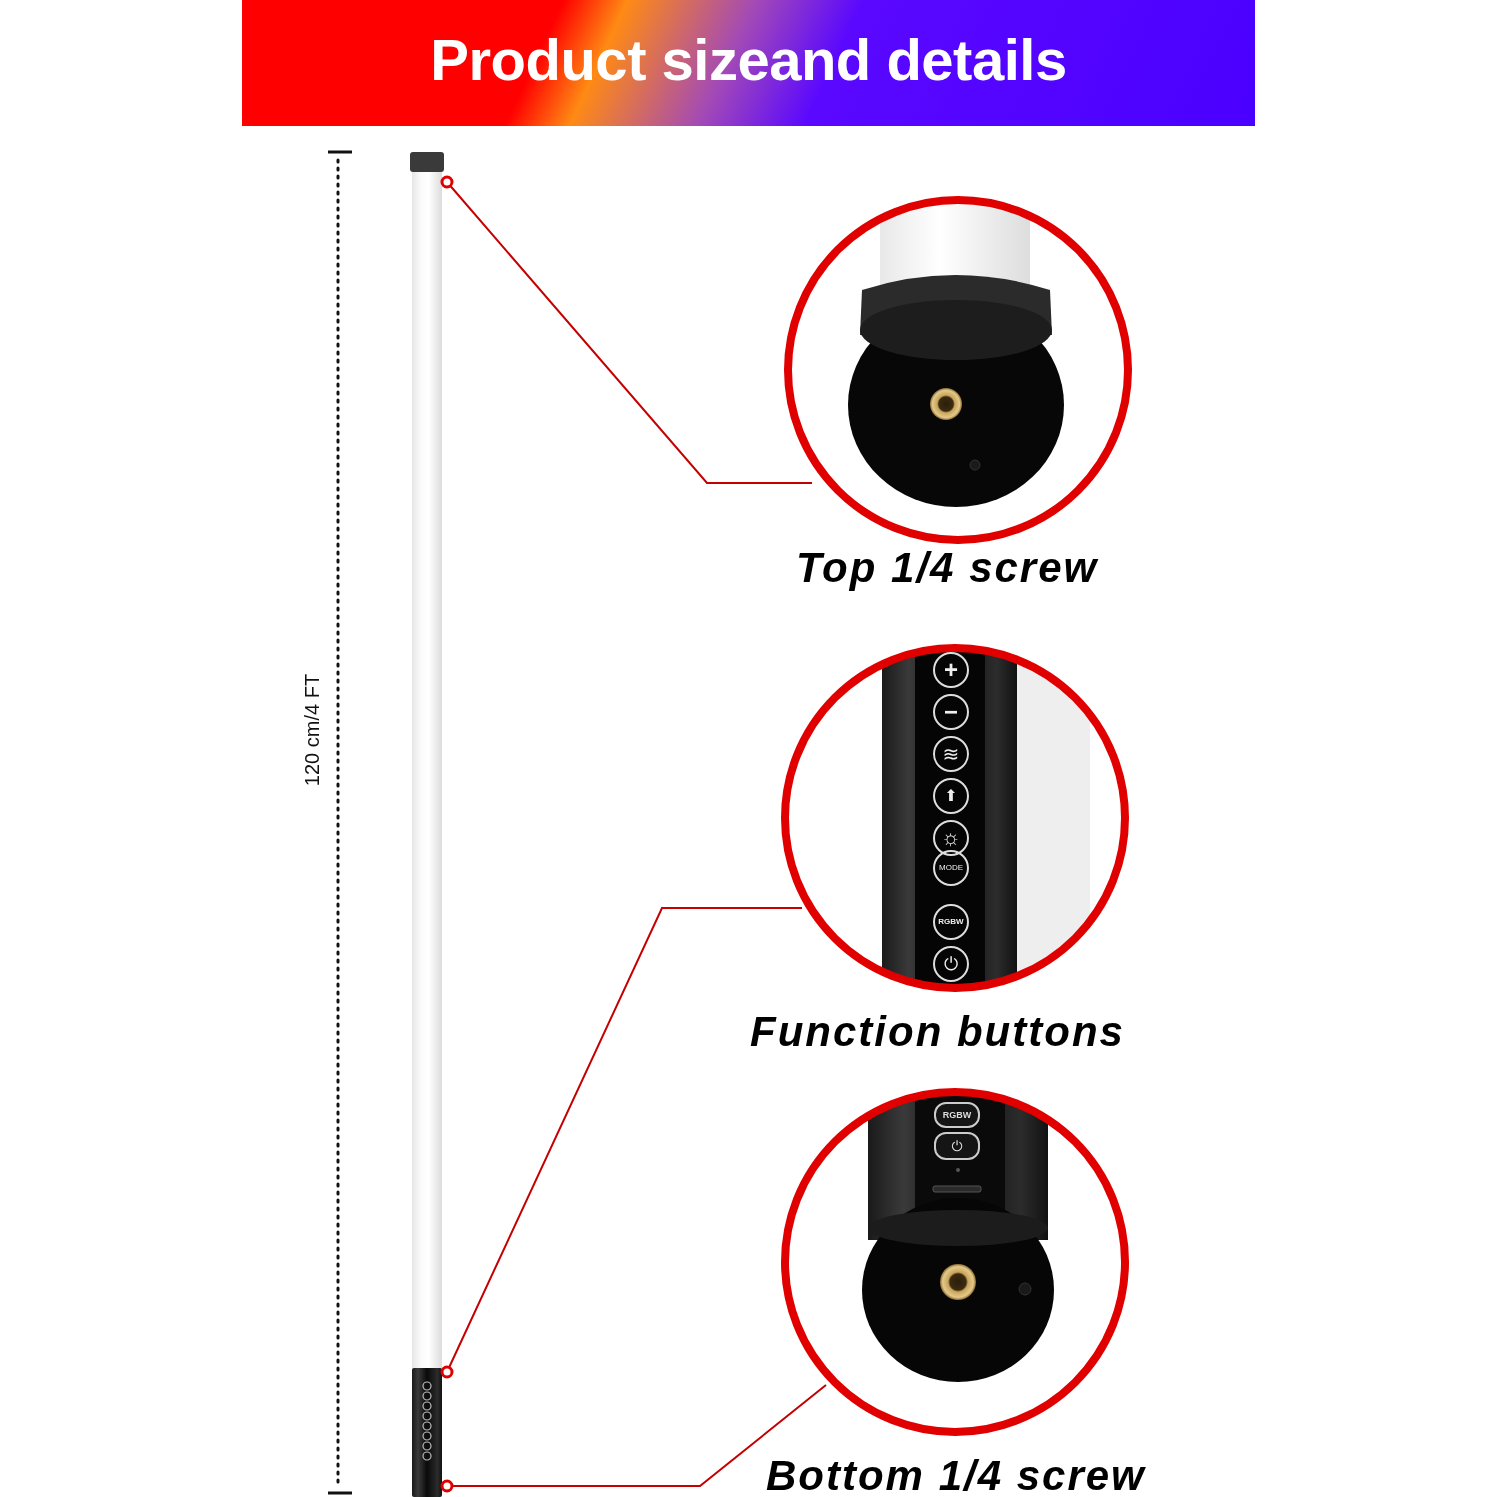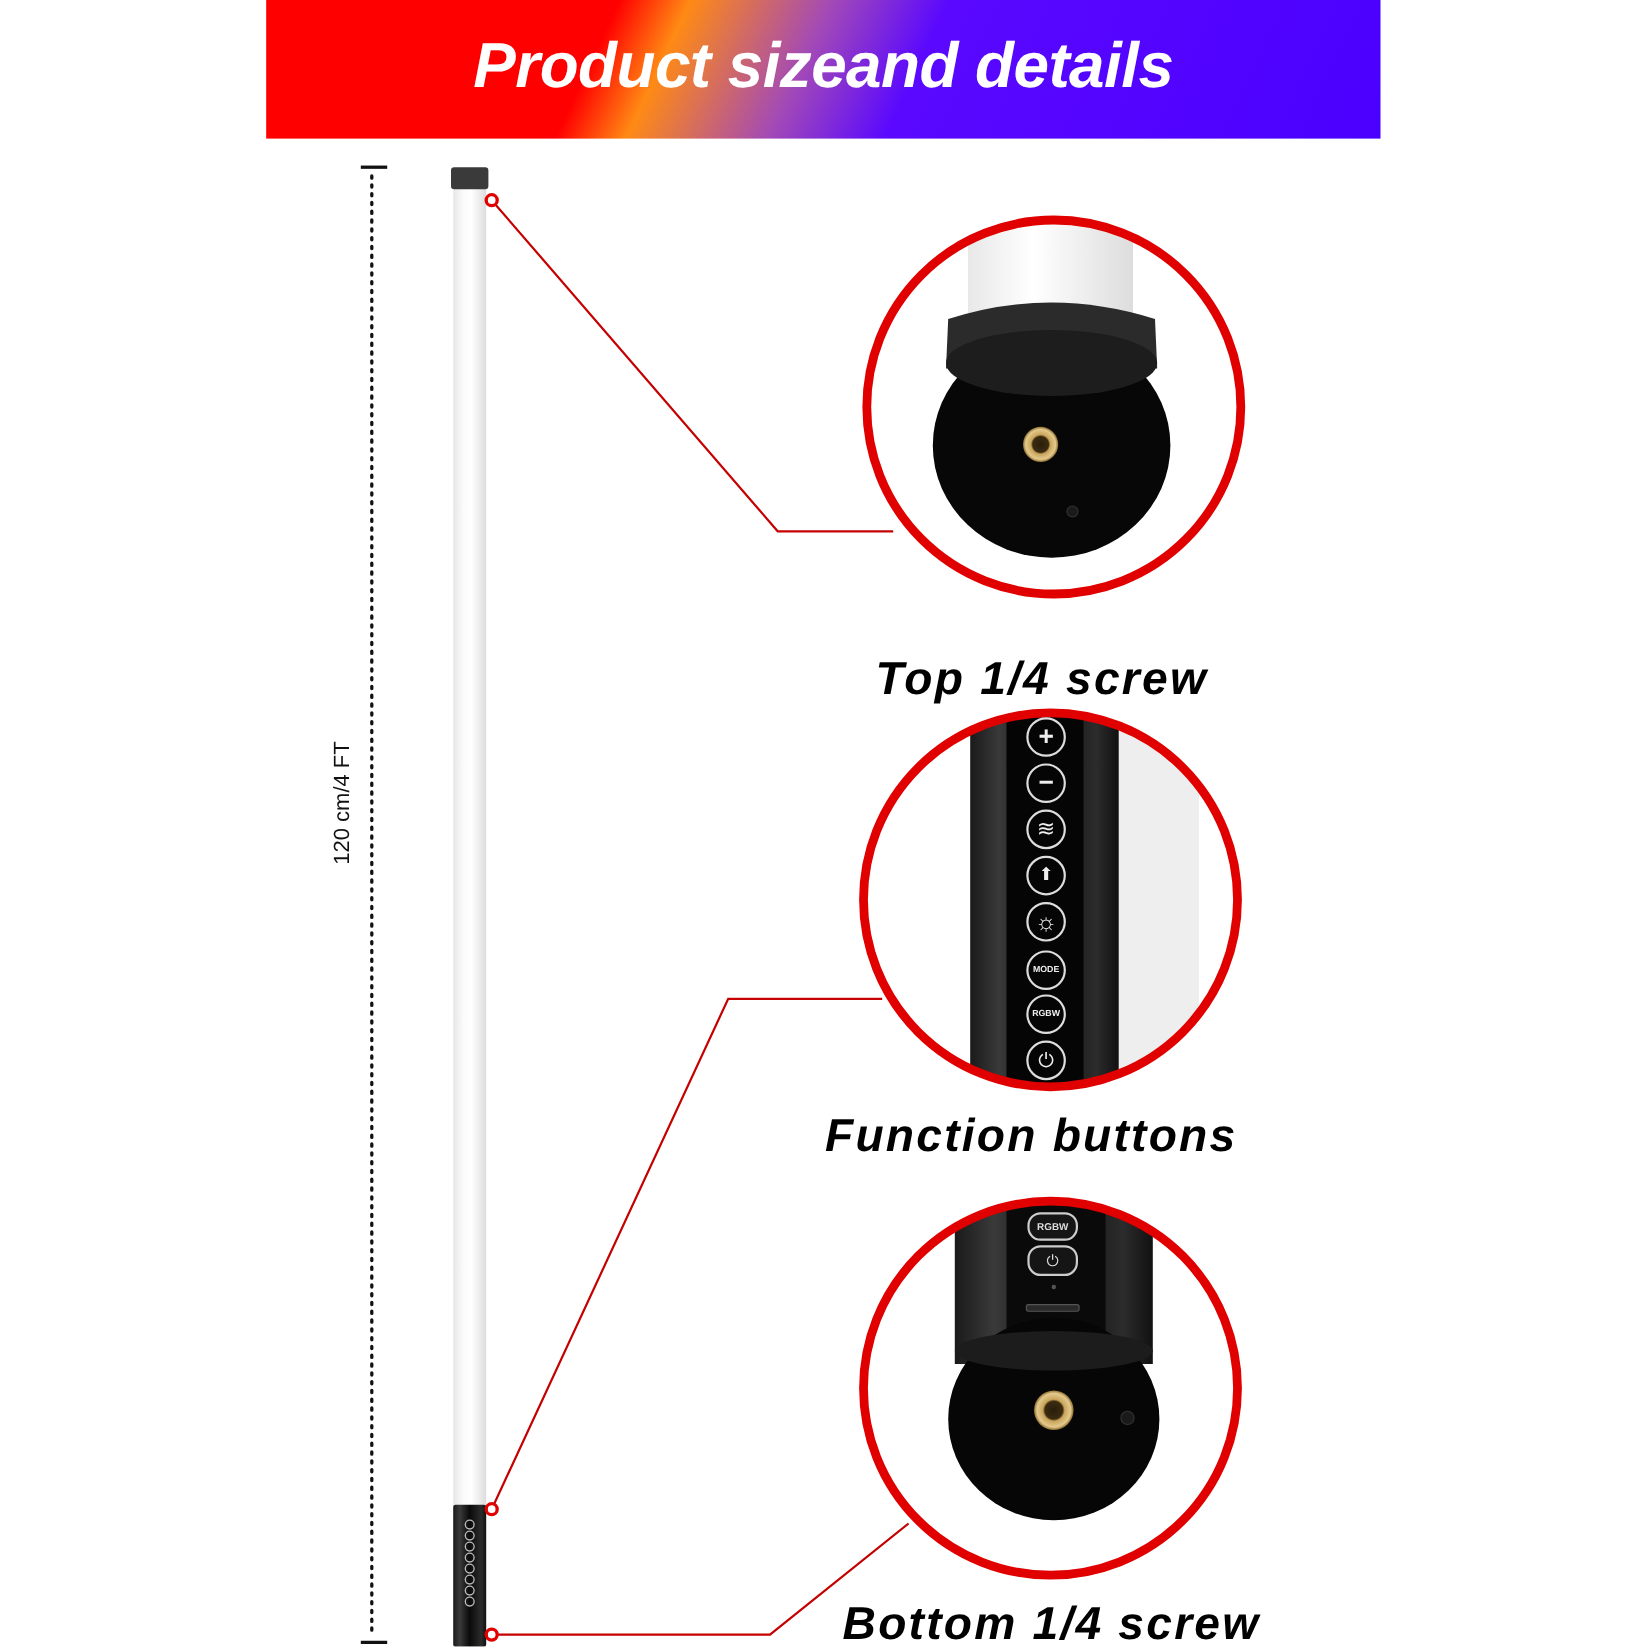--- a/index.html
+++ b/index.html
@@ -1,20 +1,20 @@
 <!DOCTYPE html>
 <html><head>
 <meta charset="utf-8">
 <style>
   html, body { margin:0; padding:0; background:#ffffff; }
   body { width:1497px; height:1497px; position:relative; overflow:hidden; font-family:"Liberation Sans", sans-serif; }
   .banner { position:absolute; left:242px; top:0; width:1013px; height:126px;
     background: linear-gradient(115deg, #ff0000 0%, #ff0000 30%, #ff8a14 36%, #a34ab6 48%, #5a08ff 58%, #4a00ff 100%); }
   .banner-title { position:absolute; left:0; right:0; top:26px; text-align:center; color:#ffffff;
-    font-family:"Liberation Sans", sans-serif; font-weight:bold; font-style:italic; font-size:58px; letter-spacing:-0.5px; }
+    font-family:"Liberation Sans", sans-serif; font-weight:bold; font-size:58px; letter-spacing:-0.5px; }
   .dim-label { position:absolute; left:312px; top:730px; transform:translate(-50%,-50%) rotate(-90deg);
     font-size:20px; color:#111; white-space:nowrap; }
   .callout-label { position:absolute; font-family:"Liberation Sans", sans-serif; font-weight:bold; font-style:italic;
     font-size:42px; color:#000; letter-spacing:2px; white-space:nowrap; }
   svg { position:absolute; left:0; top:0; }
 </style>
 </head>
 <body>
 
 <div class="banner">
@@ -125,27 +125,27 @@
   </g>
   <circle cx="955" cy="1262" r="170" fill="none" stroke="#e00000" stroke-width="8"></circle>
 </svg>
 
 <div style="position:absolute; left:933px; top:652px; width:36px;">
   <div style="position:absolute; top:0; width:32px; height:32px; border:2px solid #ddd; border-radius:50%; color:#eee; text-align:center; line-height:32px; font-size:24px; font-weight:bold;">+</div>
   <div style="position:absolute; top:42px; width:32px; height:32px; border:2px solid #ddd; border-radius:50%; color:#eee; text-align:center; line-height:32px; font-size:24px; font-weight:bold;">−</div>
   <div style="position:absolute; top:84px; width:32px; height:32px; border:2px solid #ddd; border-radius:50%; color:#eee; text-align:center; line-height:32px; font-size:20px;">≋</div>
   <div style="position:absolute; top:126px; width:32px; height:32px; border:2px solid #ddd; border-radius:50%; color:#eee; text-align:center; line-height:32px; font-size:16px;">⬆</div>
   <div style="position:absolute; top:168px; width:32px; height:32px; border:2px solid #ddd; border-radius:50%; color:#eee; text-align:center; line-height:32px; font-size:22px;">☼</div>
-  <div style="position:absolute; top:212px; width:32px; height:32px; border:2px solid #ddd; border-radius:50%; color:#eee; text-align:center; line-height:32px; font-size:8px; font-weight:bold;">MODE</div>
+  <div style="position:absolute; top:198px; width:32px; height:32px; border:2px solid #ddd; border-radius:50%; color:#eee; text-align:center; line-height:32px; font-size:8px; font-weight:normal;">MODE</div>
   <div style="position:absolute; top:252px; width:32px; height:32px; border:2px solid #ddd; border-radius:50%; color:#eee; text-align:center; line-height:32px; font-size:8px; font-weight:bold;">RGBW</div>
   <div style="position:absolute; top:294px; width:32px; height:32px; border:2px solid #ddd; border-radius:50%; color:#eee; text-align:center; line-height:32px; font-size:18px;">⏻</div>
 </div>
 
 <div style="position:absolute; left:934px; top:1102px;">
   <div style="position:absolute; top:0; width:42px; height:22px; border:2px solid #ccc; border-radius:12px; color:#ddd; text-align:center; line-height:22px; font-size:9px; font-weight:bold; background:#151515;">RGBW</div>
   <div style="position:absolute; top:30px; width:42px; height:24px; border:2px solid #ccc; border-radius:12px; color:#ddd; text-align:center; line-height:24px; font-size:14px; background:#151515;">⏻</div>
 </div>
 
 <div class="dim-label">120 cm/4 FT</div>
 
-<div class="callout-label" style="left:796px; top:593px;">Top 1/4 screw</div>
+<div class="callout-label" style="left:796px; top:544px;">Top 1/4 screw</div>
 <div class="callout-label" style="left:750px; top:1008px;text-align:right;">Function buttons</div>
 <div class="callout-label" style="left:766px; top:1410px;margin-top:42px;">Bottom 1/4 screw</div>
 
 </body></html>

